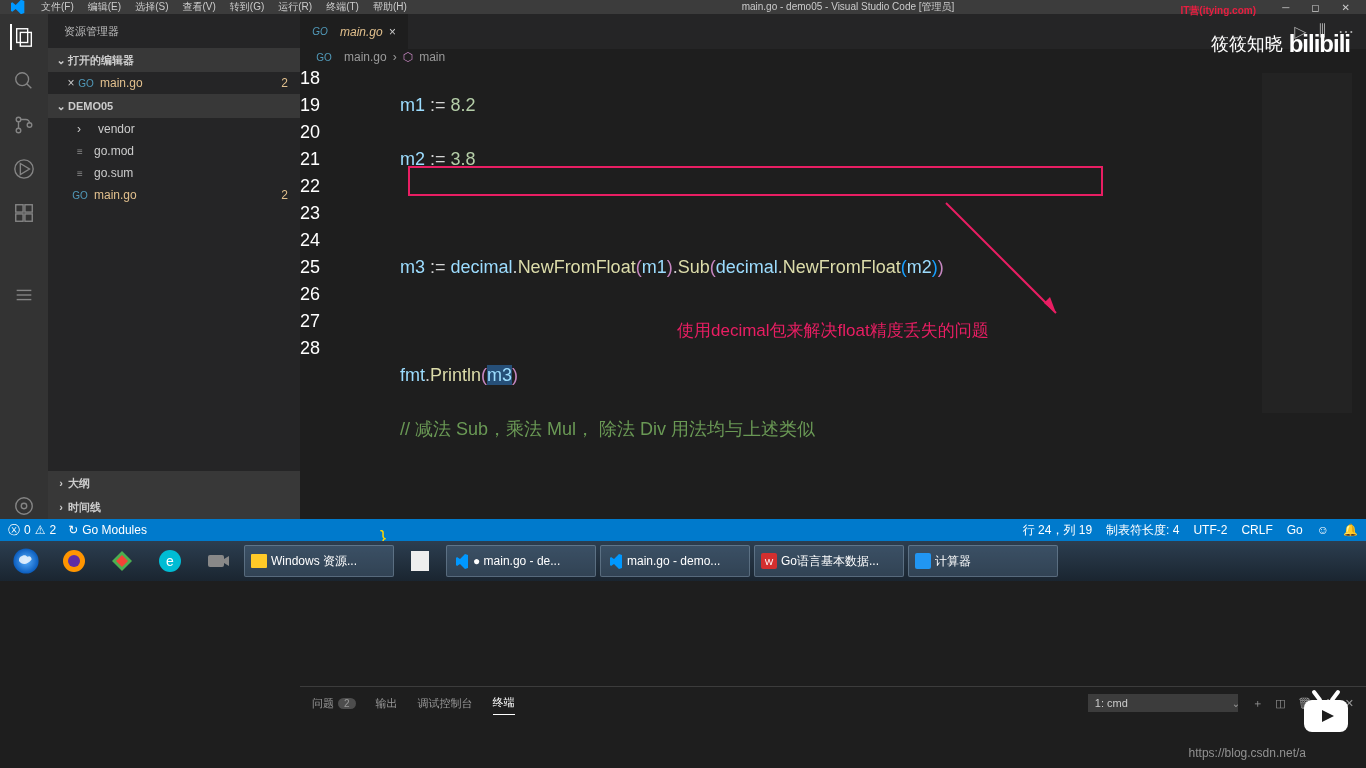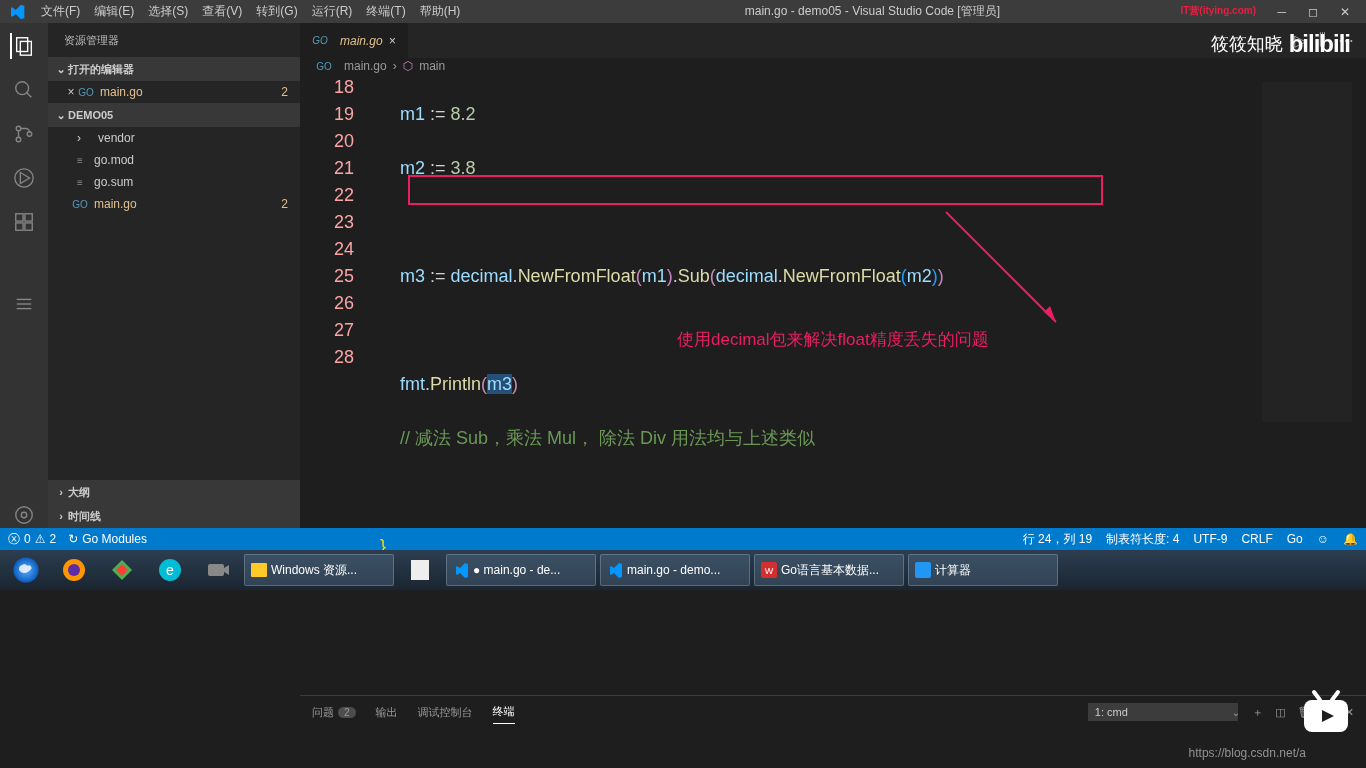--- a/index.html
+++ b/index.html
@@ -1,17 +1,17 @@
 <!DOCTYPE html>
 <html><head>
 <meta charset="utf-8">
 <style>
 * { margin: 0; padding: 0; box-sizing: border-box; font-family: "Segoe UI", "Microsoft YaHei", sans-serif; }
 body { width: 1366px; height: 768px; background: #1e1e1e; color: #cccccc; overflow: hidden; position: relative; }
-.title-bar { height: 23px; background: #3c3c3c; display: flex; align-items: center; padding: 0 8px; font-size: 12px; }
+.title-bar { height: 14px; background: #3c3c3c; display: flex; align-items: center; padding: 0 8px; font-size: 10px; }
 .title-bar .menu-item { padding: 0 7px; cursor: pointer; }
 .title-bar .app-title { flex: 1; text-align: center; color: #ccc; }
 .title-bar .win-controls { display: flex; gap: 22px; padding-right: 8px; }
 .title-bar .win-controls span { cursor: pointer; }
 .vscode-icon { width: 18px; height: 18px; margin-right: 8px; display:flex; align-items:center; justify-content:center; }
 .main-area { display: flex; height: 505px; }
 .activity-bar { width: 48px; background: #333333; display: flex; flex-direction: column; align-items: center; padding-top: 10px; gap: 18px; }
 .activity-bar .ab-icon { width: 26px; height: 26px; display:flex; align-items:center; justify-content:center; color: #858585; cursor:pointer; }
 .activity-bar .ab-icon.active { color: #fff; border-left: 2px solid #fff; margin-left:-2px; }
 .activity-bar .spacer { flex:1; }
@@ -28,21 +28,21 @@
 .file-item.modified { color:#e2c08d; }
 .editor-area { flex:1; display:flex; flex-direction:column; background:#1e1e1e; position:relative; }
 .tab-bar { height:35px; background:#252526; display:flex; align-items:center; }
 .tab { height:35px; background:#1e1e1e; display:flex; align-items:center; padding:0 12px; gap:6px; font-size:12px; font-style:italic; color:#e2c08d; border-right:1px solid #252526; }
 .tab .tab-close { color:#ccc; cursor:pointer; }
 .tab-actions { margin-left:auto; display:flex; gap:12px; padding-right:12px; color:#aaa; }
 .breadcrumb { height:24px; display:flex; align-items:center; padding-left:16px; font-size:12px; color:#9a9a9a; gap:6px; }
 .breadcrumb .bc-icon { color:#519aba; }
 .breadcrumb .bc-cube { color:#c586c0; }
 .code-body { flex:1; display:flex; font-family:Consolas,monospace; font-size:18px; position:relative; }
-.gutter { width:76px; text-align:right; padding-right:22px; color:#fca5a5; line-height:27px; }
+.gutter { width:76px; text-align:left; padding-right:22px; color:#ffffff; line-height:27px; }
 .code-text { flex:1; line-height:27px; white-space:pre; position:relative; padding-left:4px; }
 .c-comment { color:#6a9955; }
 .c-ident { color:#9cdcfe; }
 .c-op { color:#d4d4d4; }
 .c-num { color:#b5cea8; }
 .c-func { color:#dcdcaa; }
 .c-brace { color:#ffd700; }
 .c-paren { color:#c586c0; }
 .c-paren2 { color:#179fff; }
 .highlight-box { position:absolute; border:2px solid #e91e63; pointer-events:none; }
@@ -271,21 +271,21 @@
     </div>
   </div>
 </div>
 
 <div class="status-bar">
   <span class="sb-item">ⓧ <span>0</span> ⚠ <span>2</span></span>
   <span class="sb-item">↻ <span>Go Modules</span></span>
   <div class="sb-right">
     <span class="sb-item">行 24，列 19</span>
     <span class="sb-item">制表符长度: 4</span>
-    <span class="sb-item">UTF-9</span>
+    <span class="sb-item">UTF-2</span>
     <span class="sb-item">CRLF</span>
     <span class="sb-item">Go</span>
     <span class="sb-item">☺</span>
     <span class="sb-item">🔔</span>
   </div>
 </div>
 
 <div class="taskbar">
   <div class="tb-btn pinned">
       <svg width="28" height="28" viewBox="0 0 40 40">

